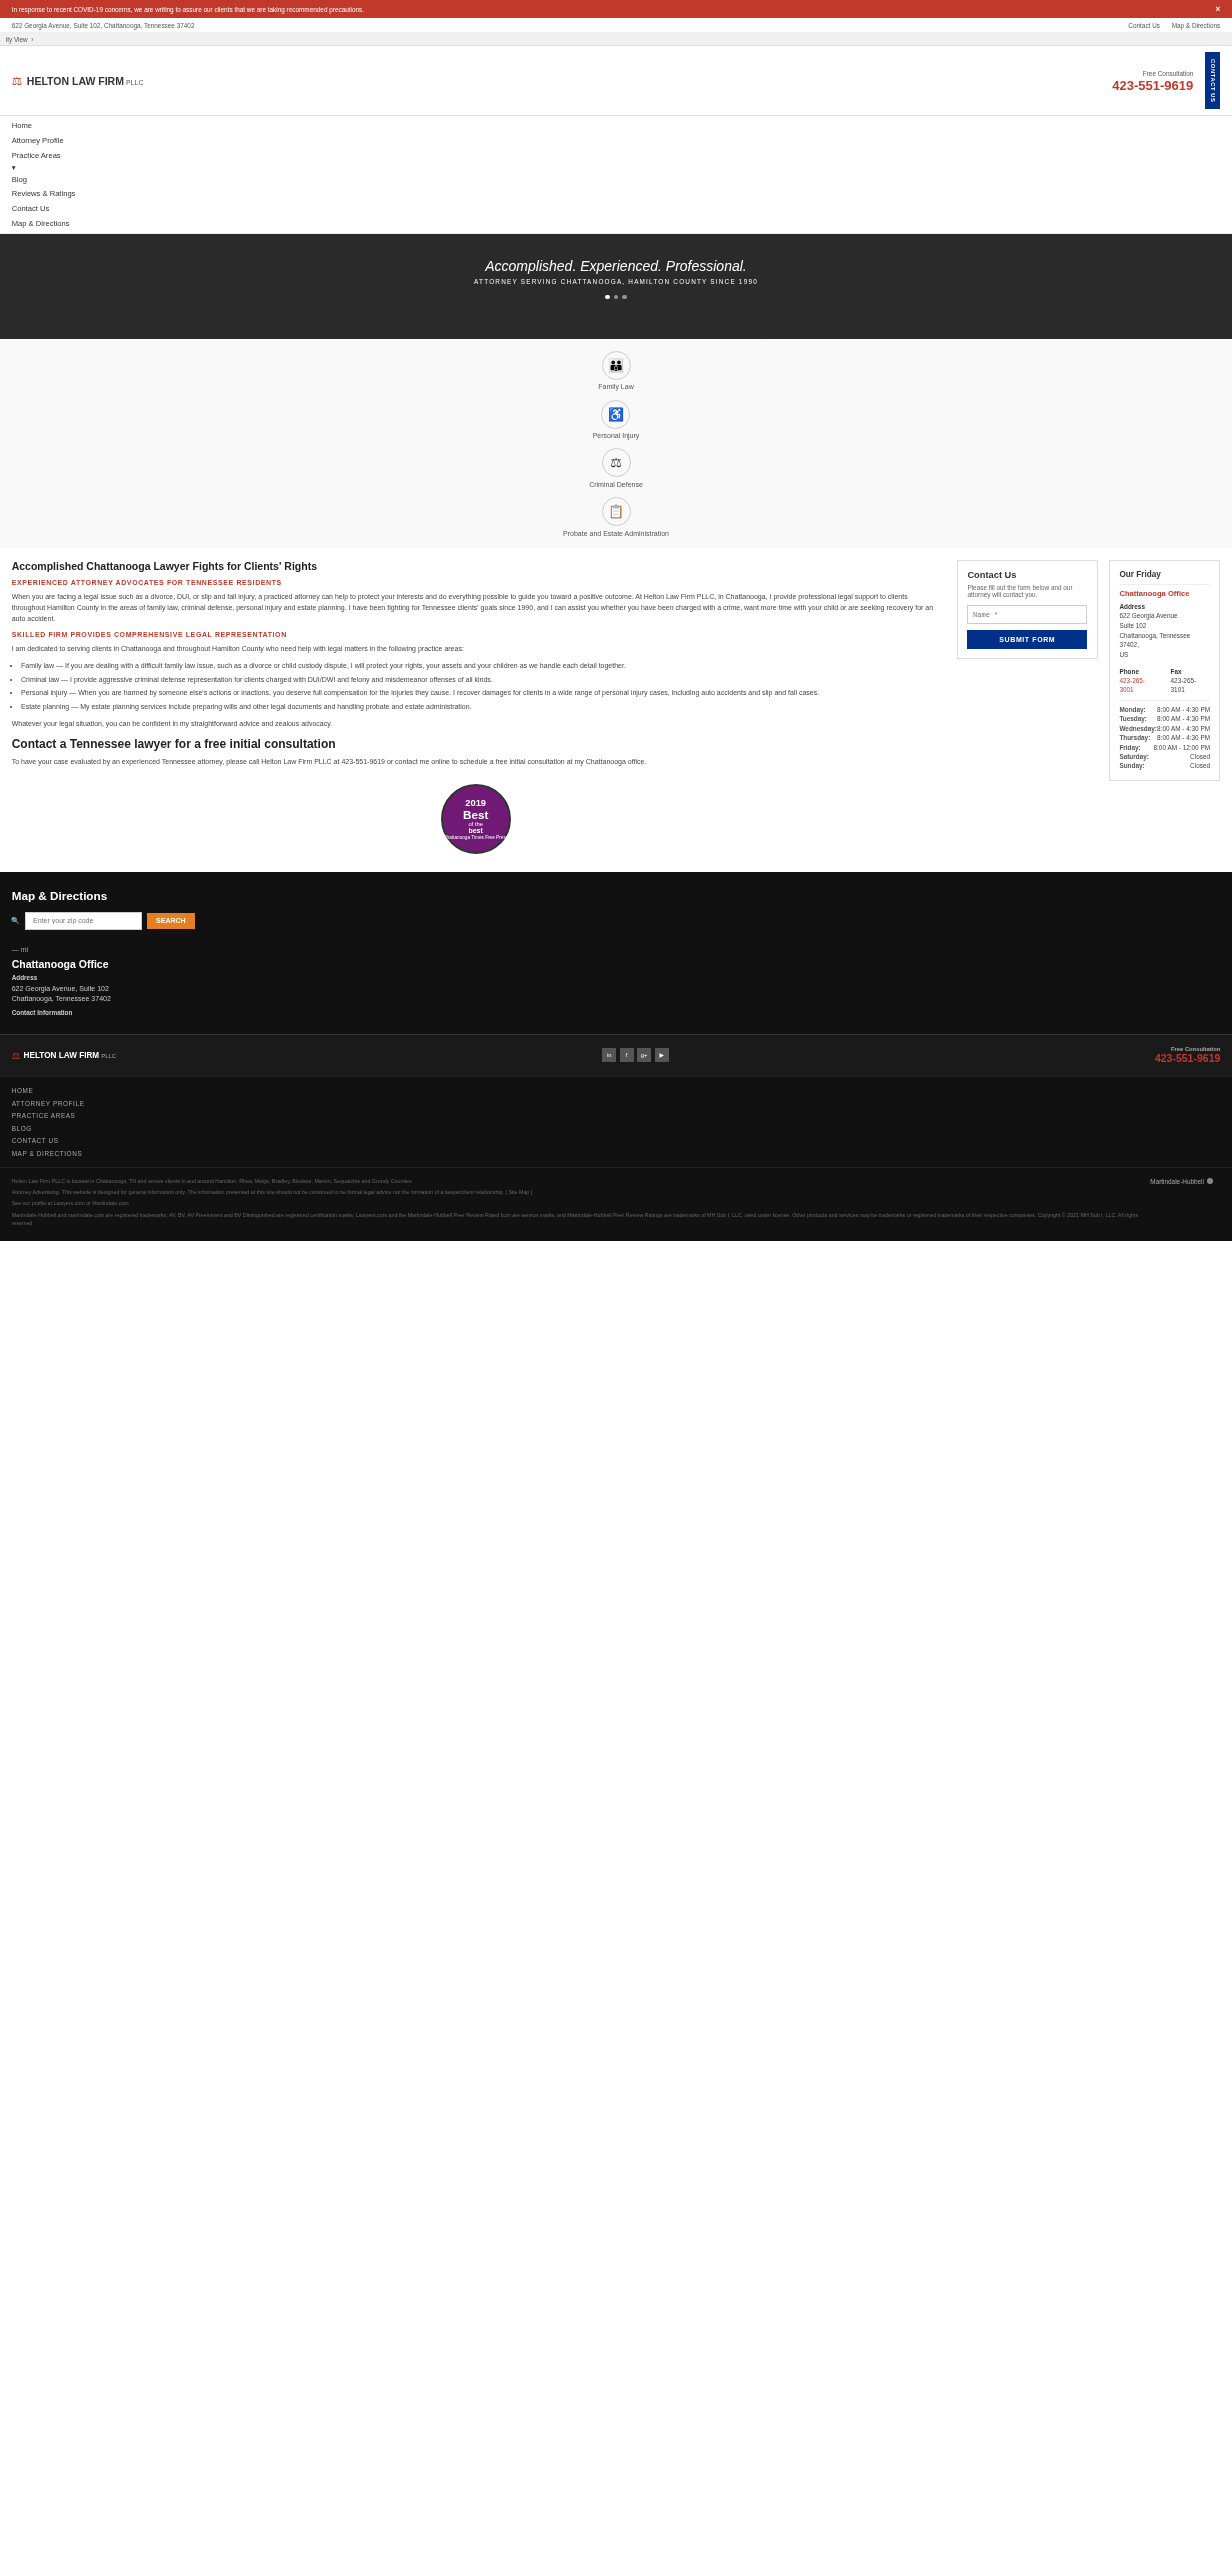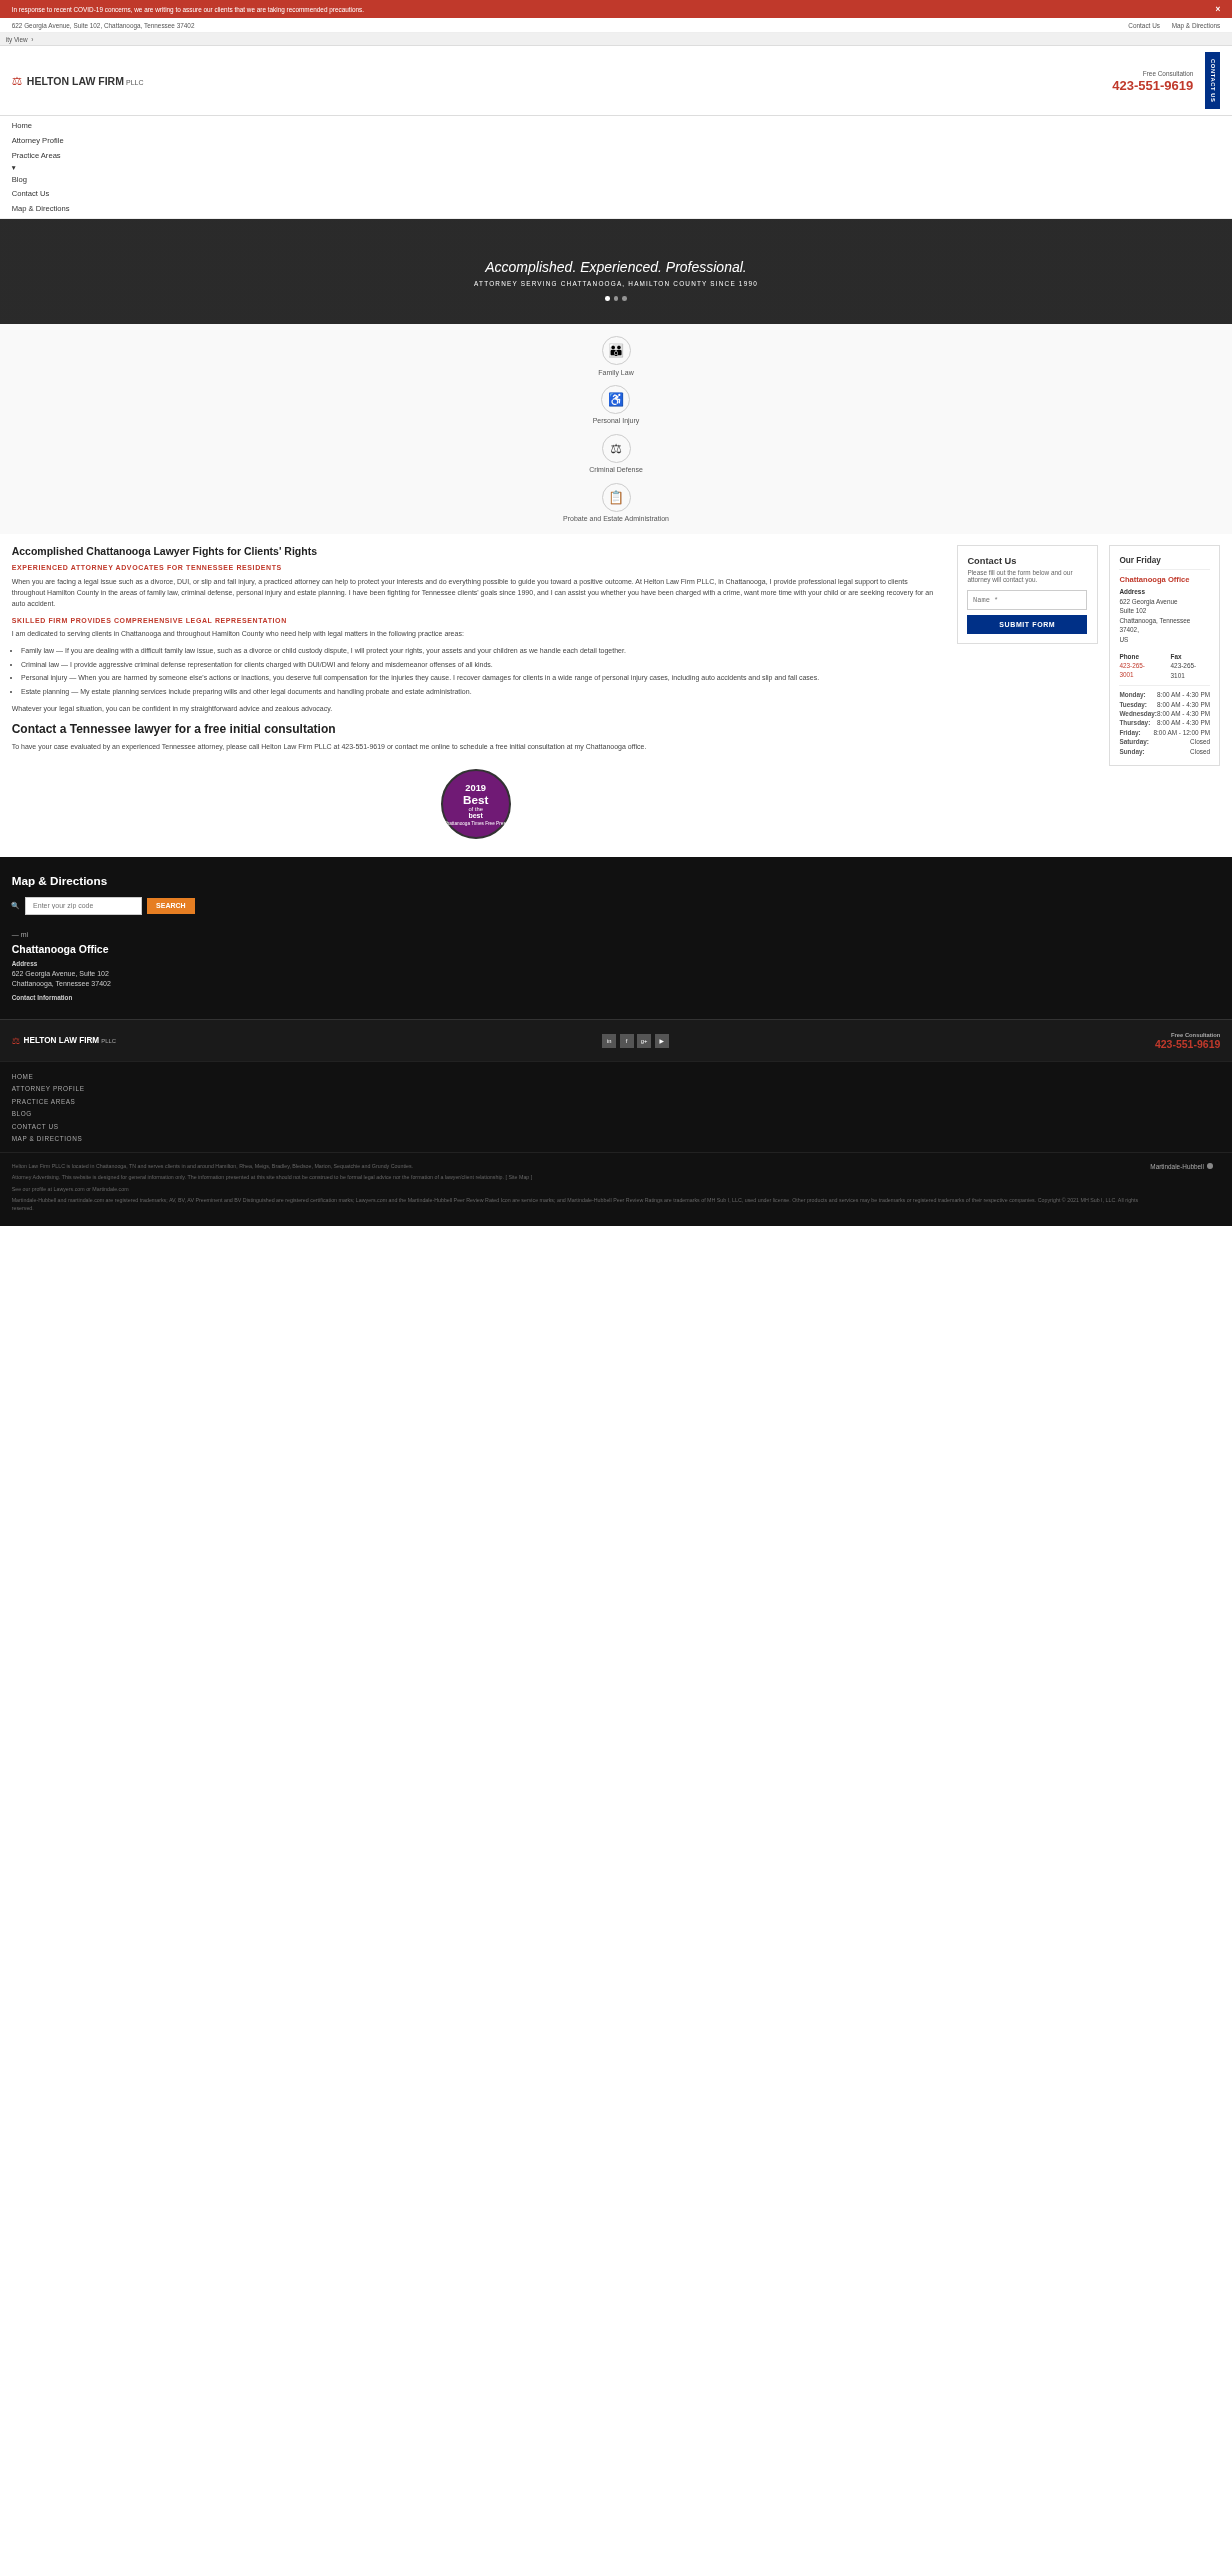--- a/index.html
+++ b/index.html
@@ -75,21 +75,21 @@
       color: #333;
       text-decoration: none;
       font-size: 7.6px;
     }
 
     
     .hero {
       background: linear-gradient(rgba(0,0,0,0.5), rgba(0,0,0,0.5)), #555;
       min-height: 105px;
       display: flex;
-      align-items: flex-end;
+      align-items: flex-start;
       justify-content: center;
       text-align: center;
       color: #fff;
       padding: 23.4px 11.7px;
       position: relative;
     }
     .hero-content {}
     .hero-title { font-size: 14px; font-style: italic; margin-bottom: 4.7px; }
     .hero-subtitle { font-size: 6.4px; letter-spacing: 1.2px; text-transform: uppercase; }
     .hero-dots { display: flex; gap: 3.5px; justify-content: center; margin-top: 9.3px; }
@@ -342,20 +342,23 @@
   <ul>
     <li>
         <a href="#">Home</a>
       </li>
     <li>
         <a href="#">Attorney Profile</a>
       </li>
     <li><a href="#">Practice Areas</a> <span>▾</span></li>
     <li>
         <a href="#">Blog</a>
+      </li>
+    <li>
+        <a href="#">Reviews &amp; Ratings</a>
       </li>
     <li>
         <a href="#">Contact Us</a>
       </li>
     <li>
         <a href="#">Map &amp; Directions</a>
       </li>
   </ul>
 </nav>
 

